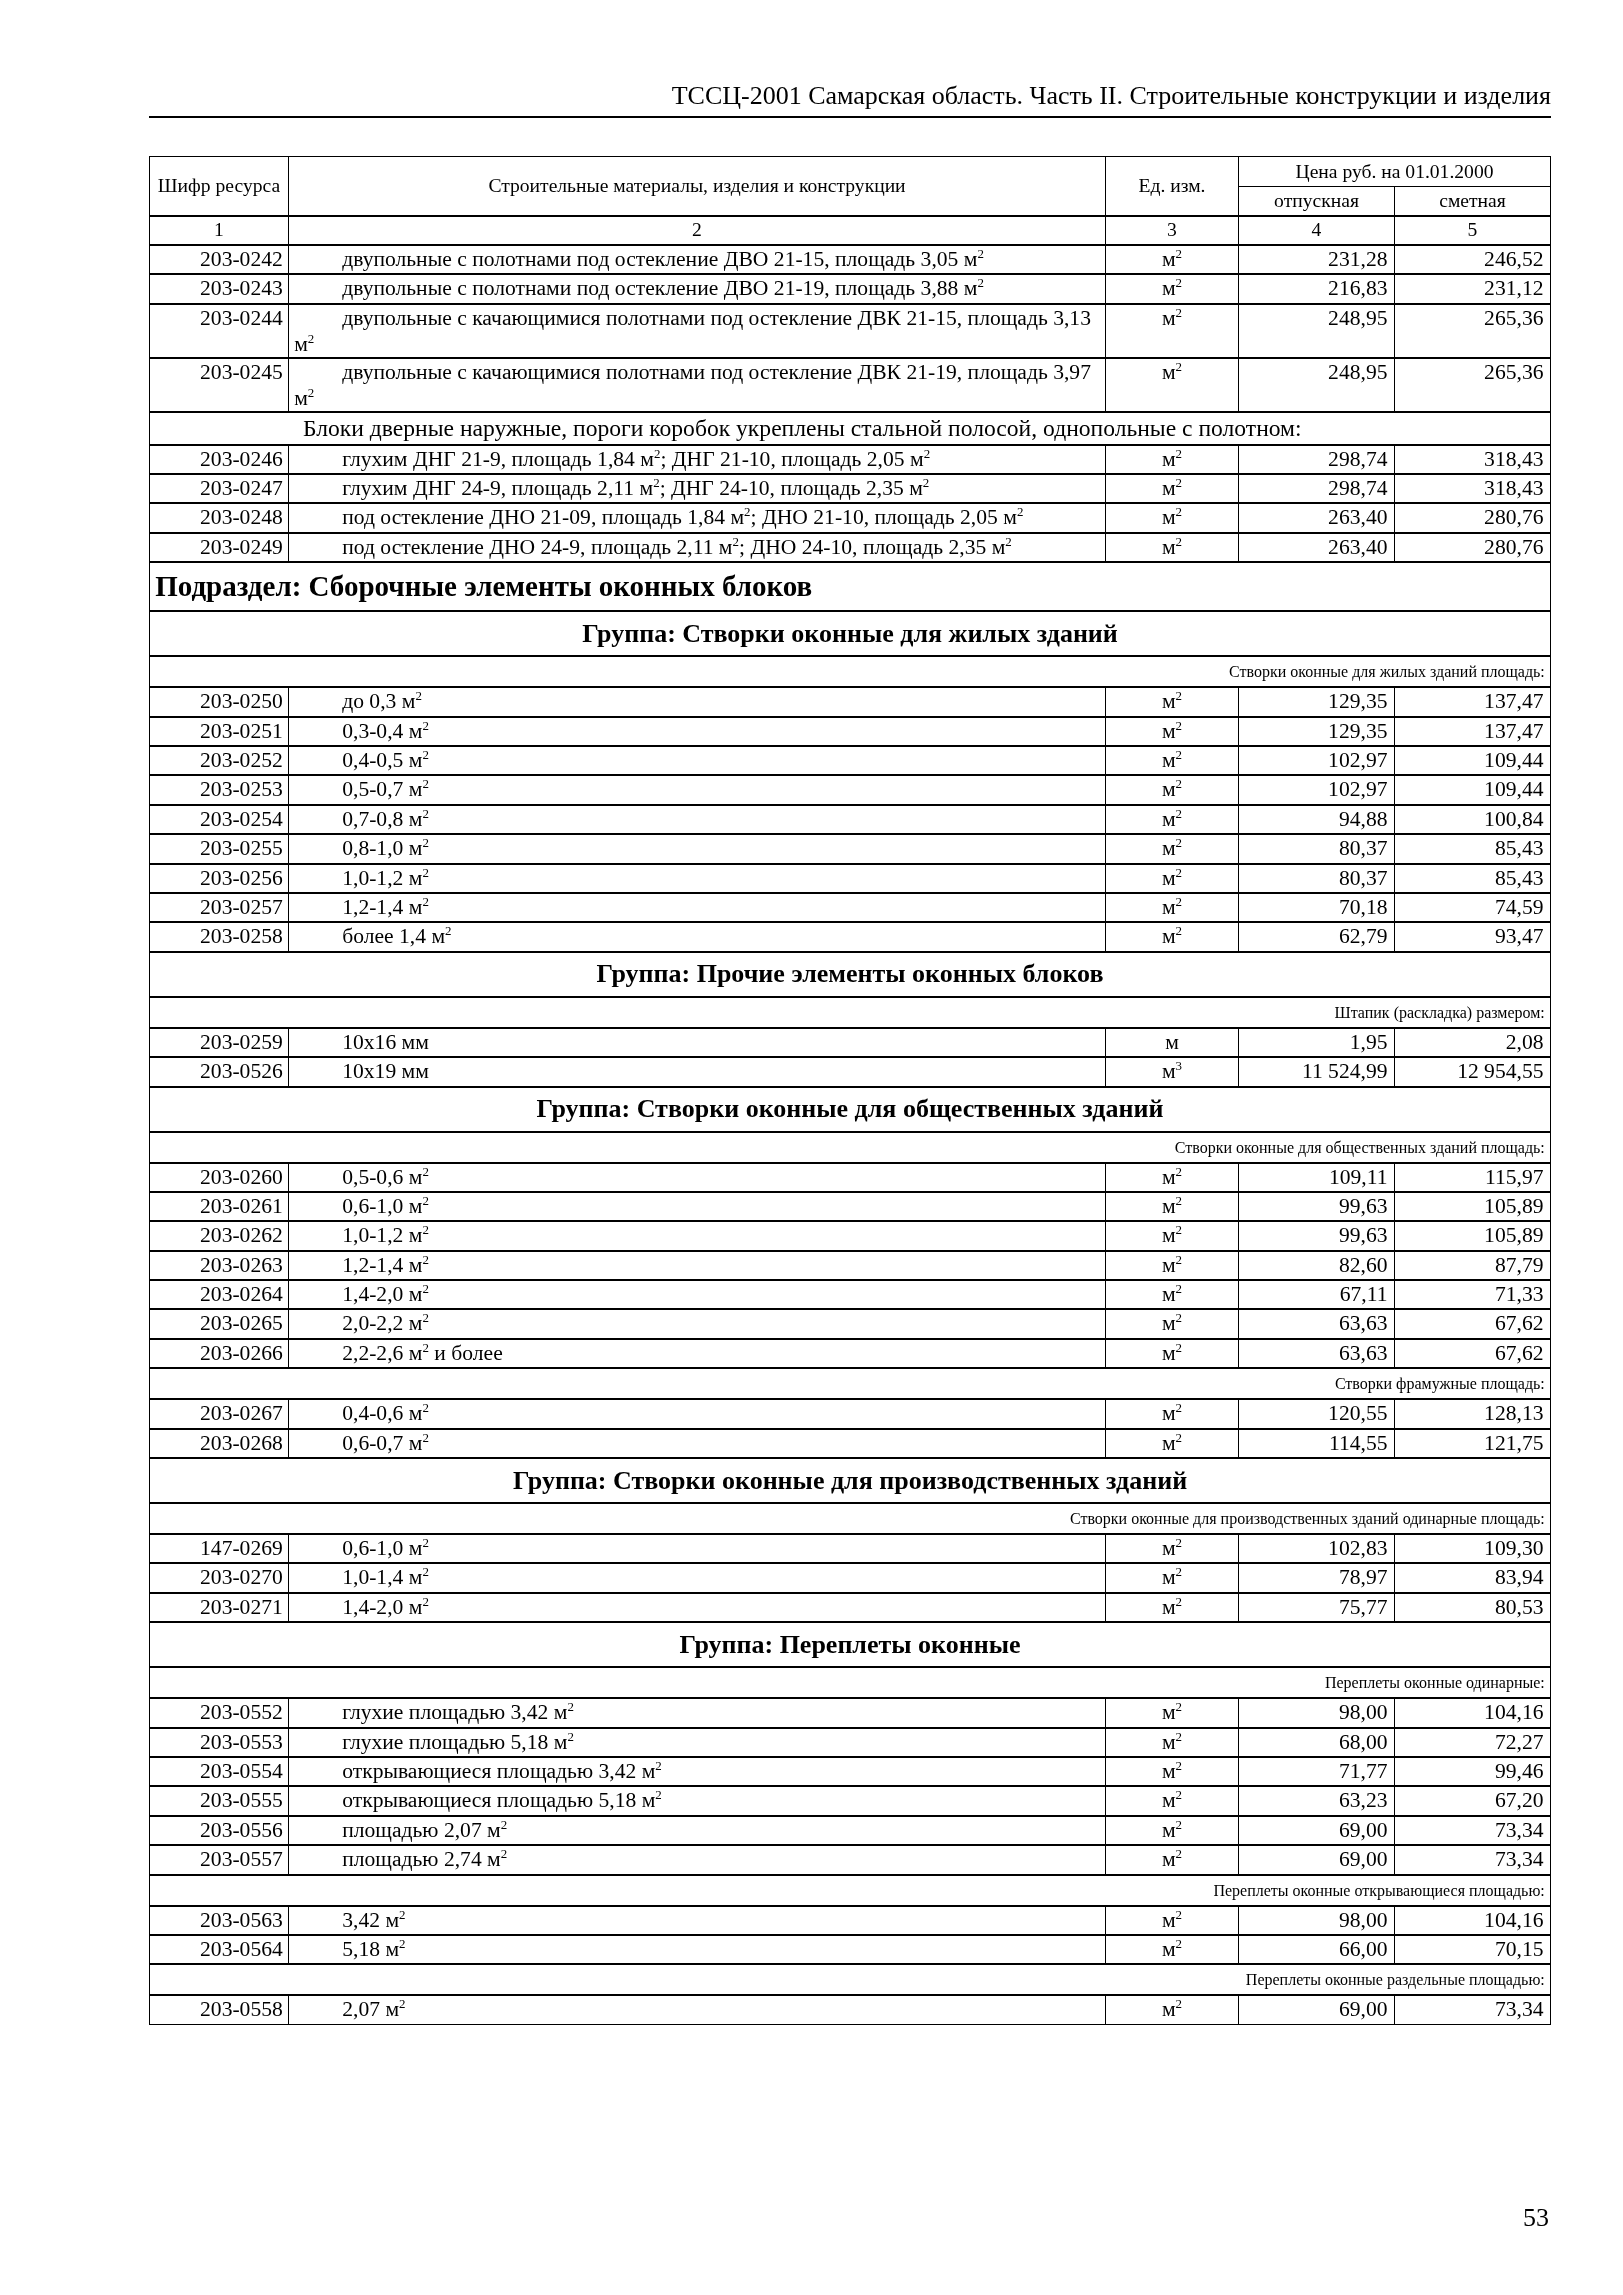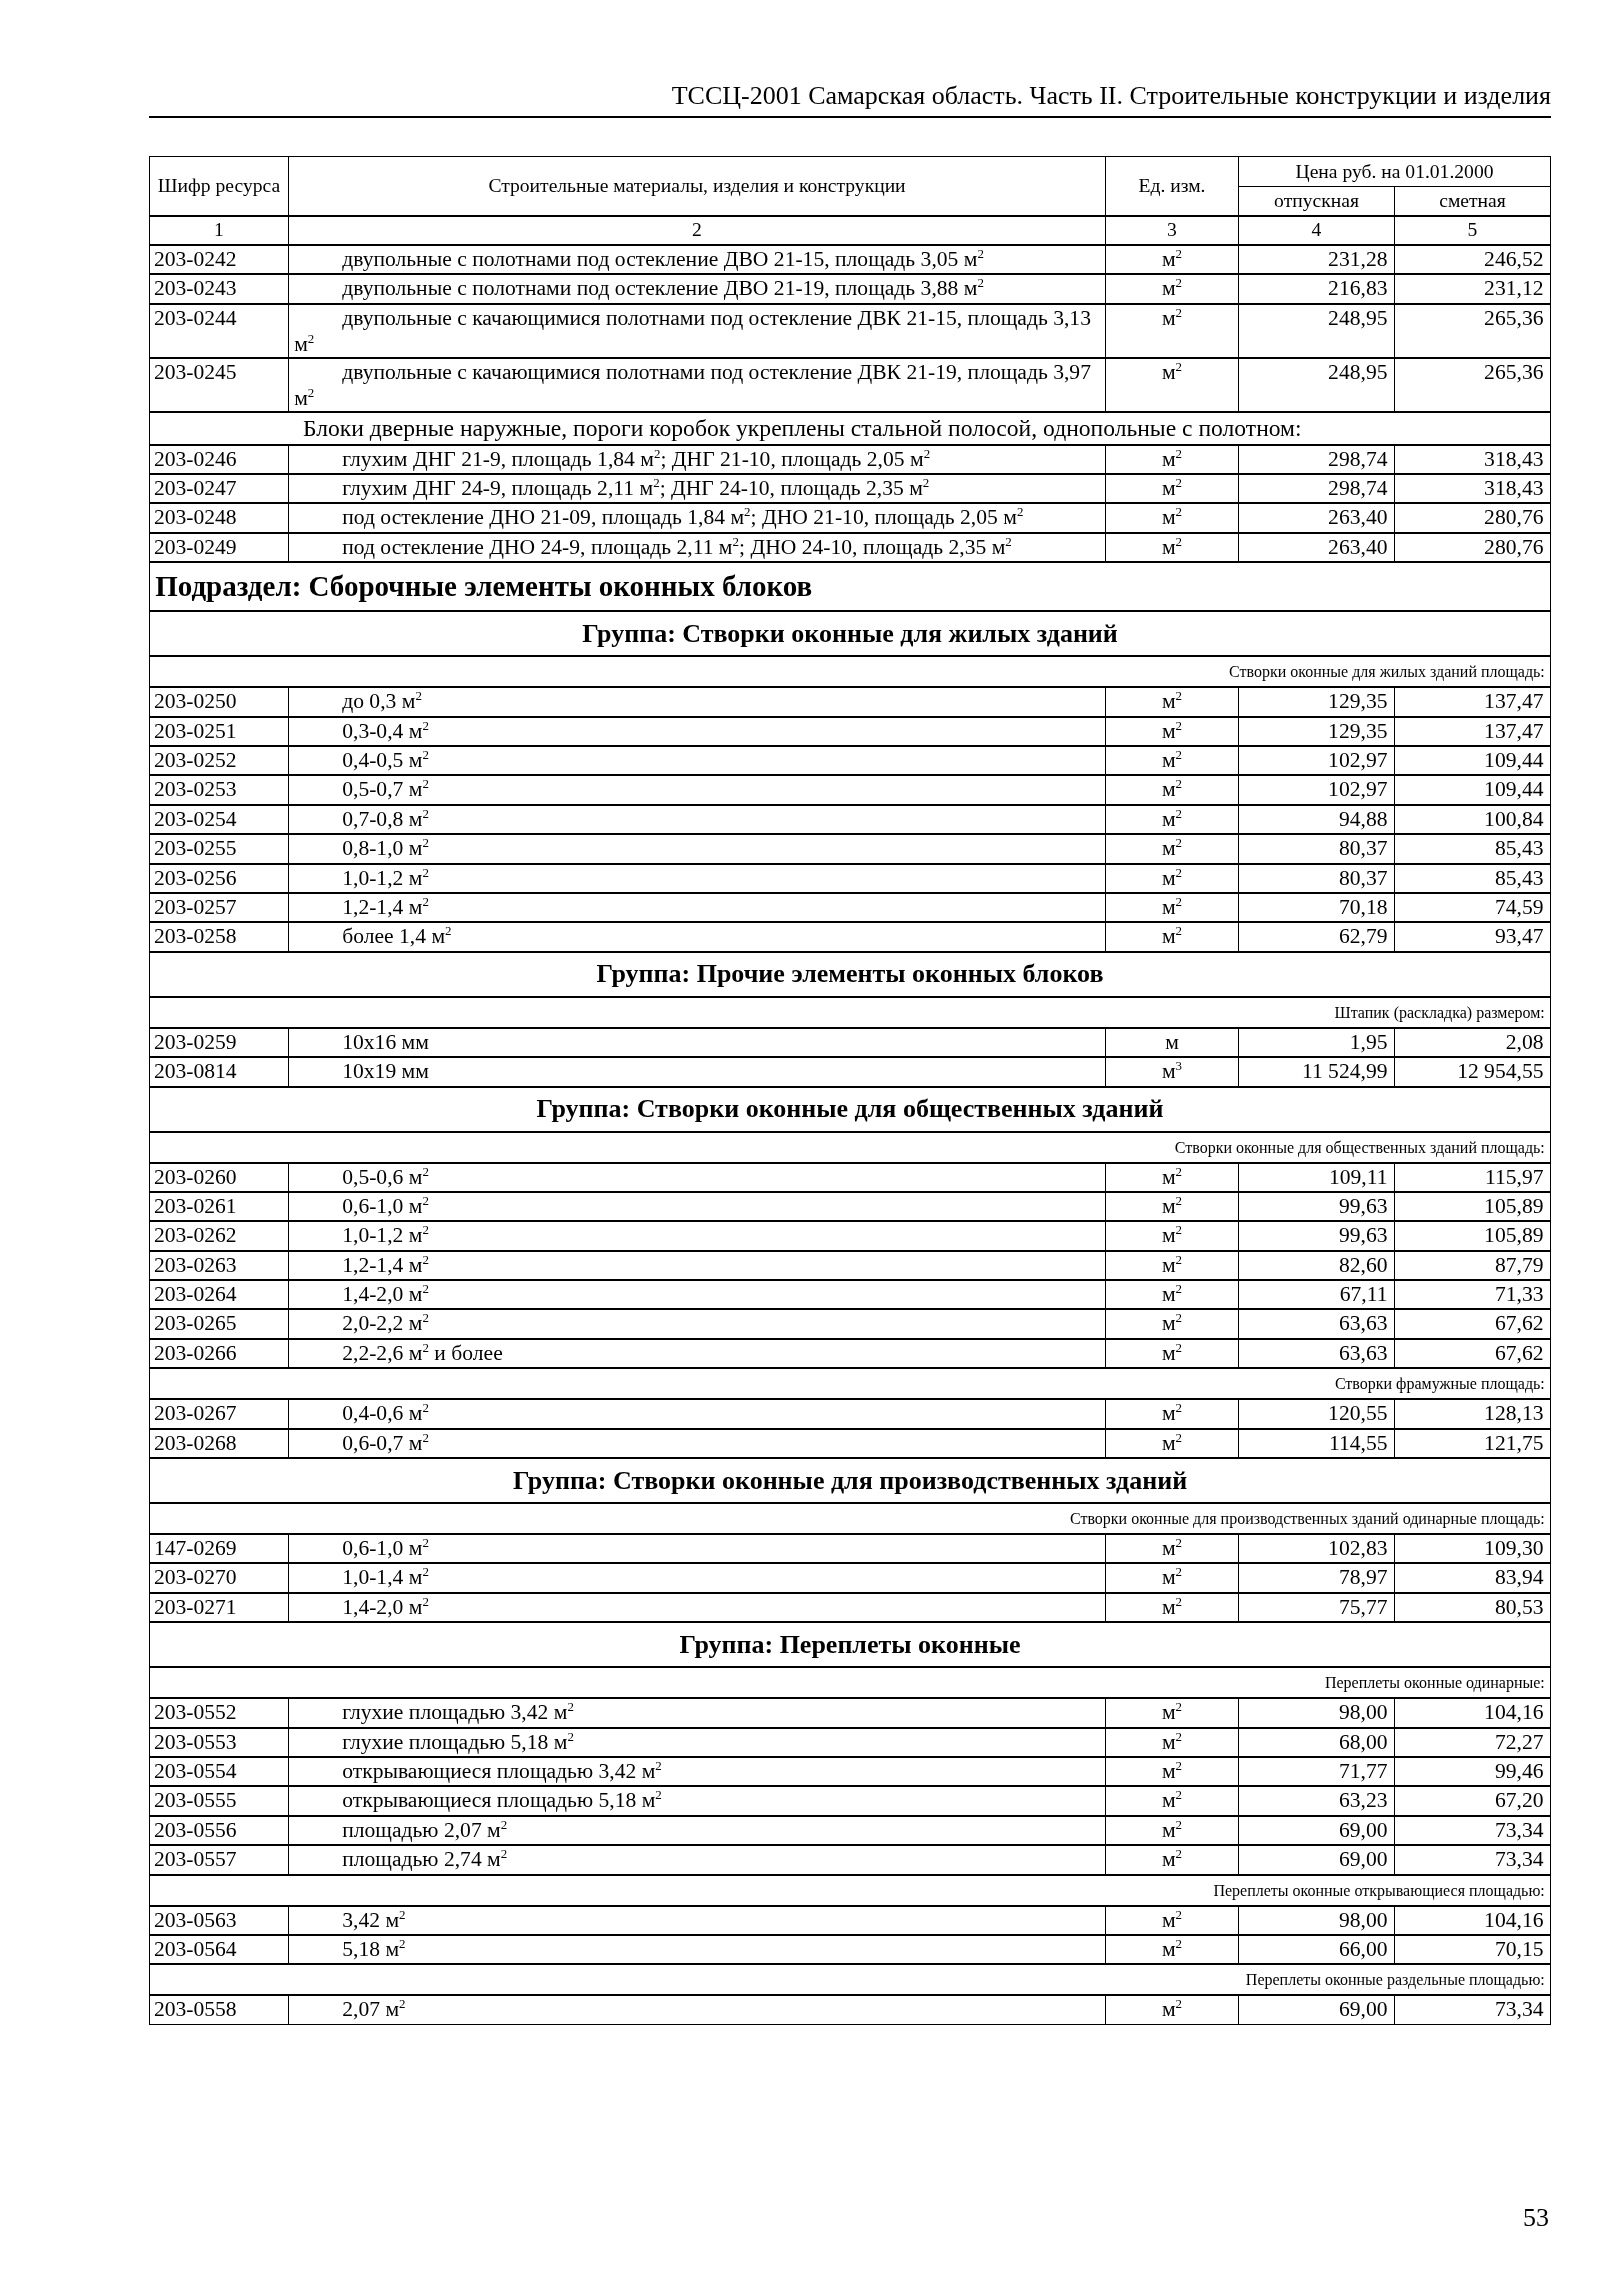--- a/index.html
+++ b/index.html
@@ -21,21 +21,21 @@
     border: 1.3px solid #000; padding: 0 5.2px; vertical-align: top; font-weight: normal;
   }
   .price-table tr { height: 29.4px; }
   .price-table tr.row-thick td { border-top: 2px solid #000; }
   .price-table th { text-align: center; vertical-align: middle; font-size: 19.6px; line-height: 25px; }
   .col-code { width: 139px; }
   .col-name { width: 817px; }
   .col-unit { width: 133px; }
   .col-p1 { width: 156px; }
   .col-p2 { width: 156px; }
-  td.code { text-align: left; padding-left: 3.9px; }
+  td.code { text-align: right; padding-left: 3.9px; }
   td.name { text-align: left; }
   td.name .indent { display: inline-block; width: 48px; }
   td.unit { text-align: center; }
   td.num { text-align: right; padding-right: 6.5px; }
   tr.colnum td { text-align: center; font-size: 19.6px; height: 25px; }
   td.subsection { text-align: left; font-weight: bold; font-size: 29px; line-height: 37px; height: 47px; vertical-align: middle; }
   td.group { text-align: center; font-weight: bold; font-size: 26px; line-height: 34px; height: 43px; vertical-align: middle; }
   td.subhead { text-align: right; padding-left: 153px; font-size: 16px; line-height: 29px; height: 29px; }
   td.subhead-wide { text-align: left; padding-left: 153px; font-size: 23.6px; line-height: 31px; }
   sup { font-size: 60%; line-height: 0; vertical-align: super; }
@@ -216,21 +216,21 @@
         <td colspan="5" class="subhead">Штапик (раскладка) размером:</td>
       </tr>
       <tr class="row-thick">
         <td class="code">203-0259</td>
         <td class="name"><span class="indent"></span><span>10x16 мм</span></td>
         <td class="unit">м</td>
         <td class="num">1,95</td>
         <td class="num">2,08</td>
       </tr>
       <tr class="row-thick">
-        <td class="code">203-0814</td>
+        <td class="code">203-0526</td>
         <td class="name"><span class="indent"></span><span>10x19 мм</span></td>
         <td class="unit">м<sup>3</sup></td>
         <td class="num">11 524,99</td>
         <td class="num">12 954,55</td>
       </tr>
       <tr class="row-thick">
         <td colspan="5" class="group">Группа: Створки оконные для общественных зданий</td>
       </tr>
       <tr class="row-thick">
         <td colspan="5" class="subhead">Створки оконные для общественных зданий площадь:</td>

